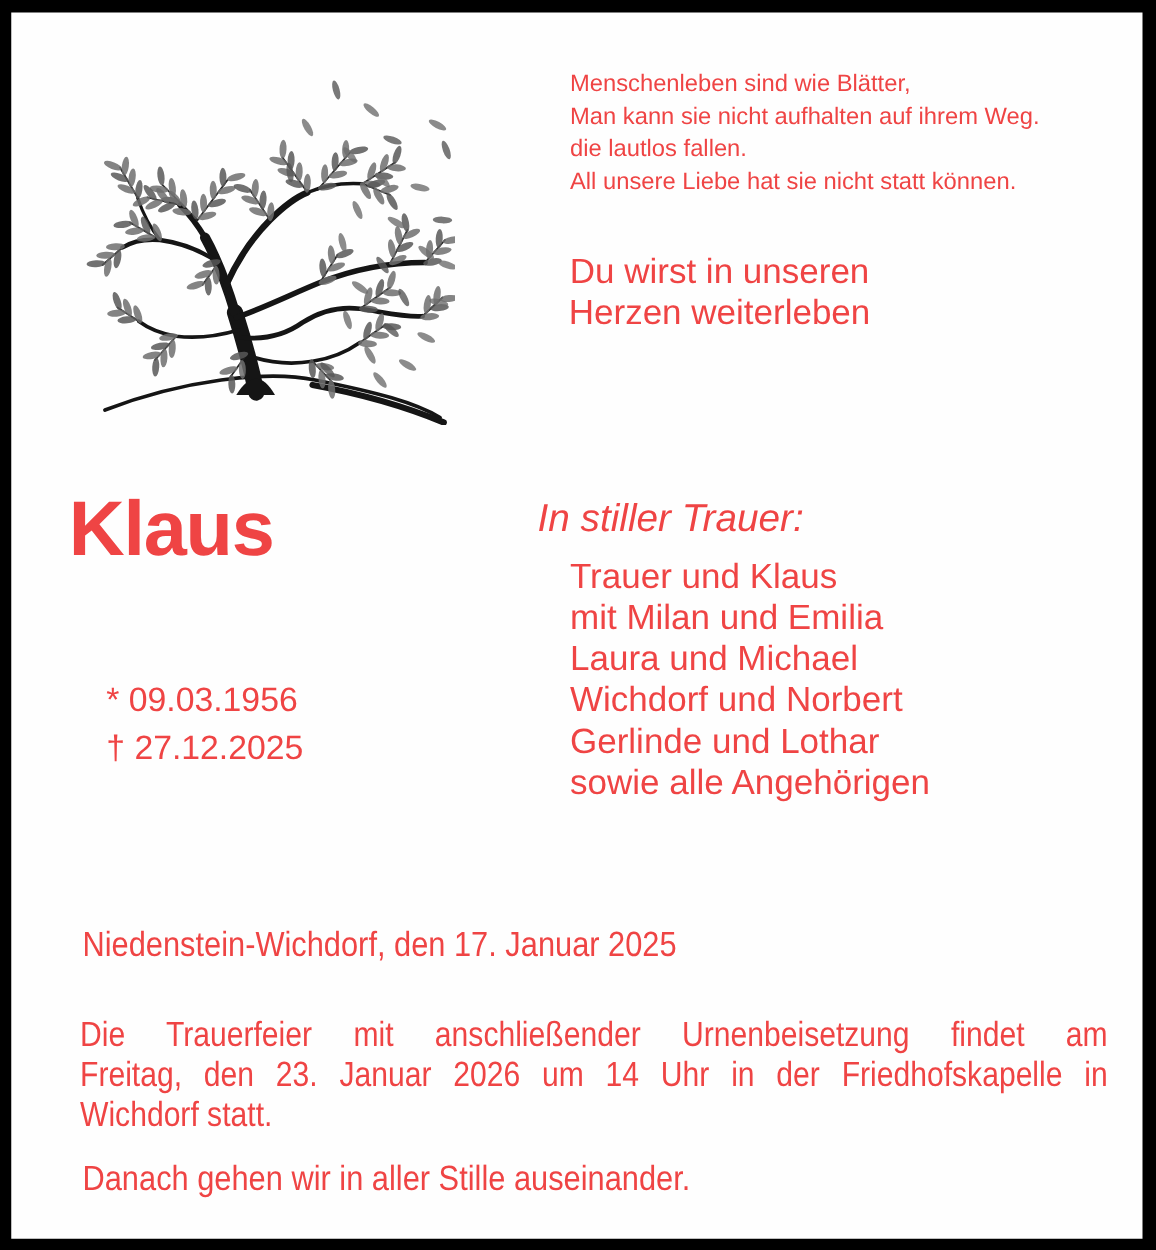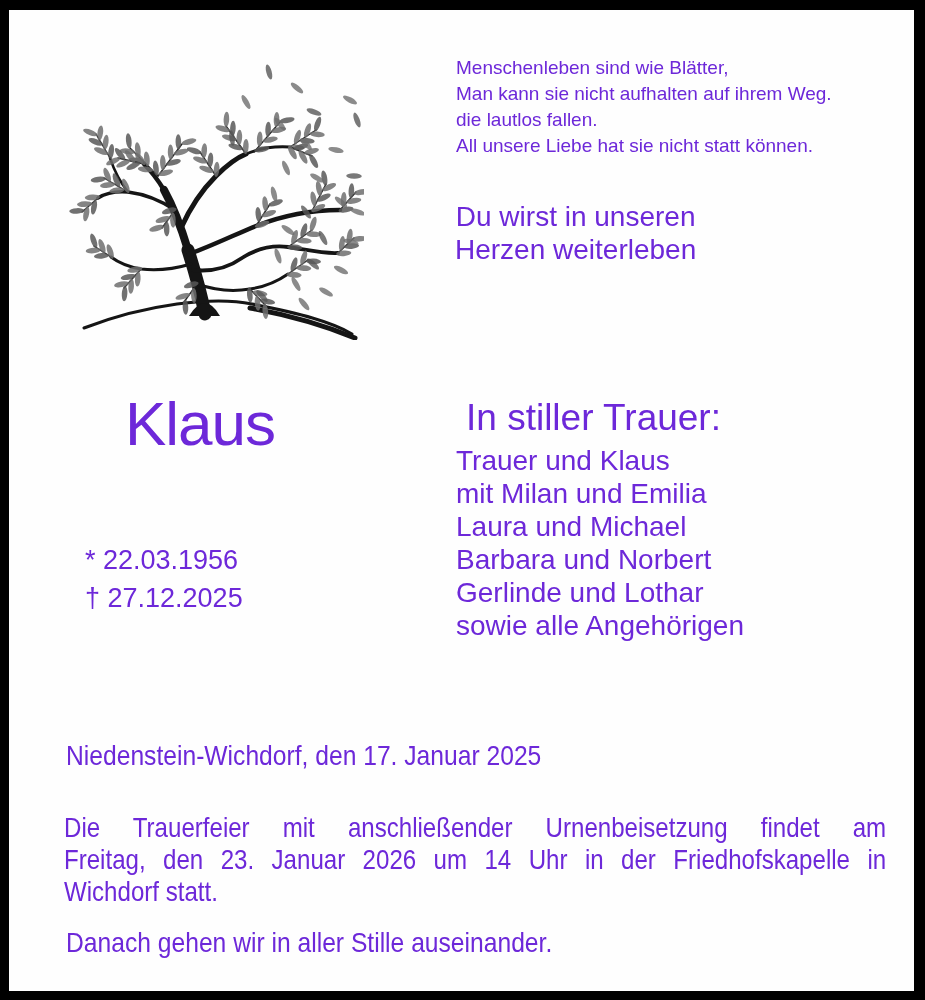--- a/index.html
+++ b/index.html
@@ -5,28 +5,28 @@
   html,body{margin:0;padding:0;background:#e8e8e8;}
   .page{
     position:relative;
     width:925px;height:1000px;
     box-sizing:border-box;
     background:#fefefe;
     border-style:solid;border-color:#000;
     border-width:10px 11px 9px 9px; 
     overflow:hidden;
     font-family:"Liberation Sans","DejaVu Sans",sans-serif;
-    color:#6d28d9;
+    color:#ef4444;
   }
   .abs{position:absolute;}
   .poem{left:447px;top:45px;font-size:19px;line-height:26px;}
   .verse{left:446px;top:190px;font-size:28px;line-height:33px;text-align:center;}
-  .name-block{left:46px;top:377px;width:220px;text-align:right;font-weight:normal;font-size:62px;line-height:74px;letter-spacing:-1px;}
+  .name-block{left:46px;top:377px;width:220px;text-align:left;font-weight:bold;font-size:62px;line-height:74px;letter-spacing:-1px;}
   .dates{left:76px;top:531px;font-size:27px;line-height:38px;}
-  .trauer-heading{left:457px;top:387px;font-size:37px;}
+  .trauer-heading{left:421px;top:387px;font-size:31px;font-style:italic;}
   .mourners{left:447px;top:434px;font-size:28px;line-height:33px;}
   .dateline{left:57px;top:730px;font-size:28px;transform:scaleX(0.88);transform-origin:0 0;white-space:nowrap;}
   .funeral{left:55px;top:802px;width:956px;font-size:28px;line-height:32px;transform:scaleX(0.86);transform-origin:0 0;}
   .funeral .jline{text-align:justify;text-align-last:justify;}
   .funeral .lline{text-align:left;}
   .closing{left:57px;top:917px;font-size:28px;transform:scaleX(0.88);transform-origin:0 0;white-space:nowrap;}
   .tree{left:45px;top:48px;width:310px;height:282px;}
   .tree svg{display:block;width:100%;height:100%;}
 </style>
 </head>
@@ -246,30 +246,30 @@
   <div class="abs verse">
     <div>Du wirst in unseren</div>
     <div>Herzen weiterleben</div>
   </div>
 
   <div class="abs name-block">
     <div>Klaus</div>
   </div>
 
   <div class="abs dates">
-    <div>* 22.03.1956</div>
+    <div>* 09.03.1956</div>
     <div>† 27.12.2025</div>
   </div>
 
   <div class="abs trauer-heading">In stiller Trauer:</div>
   <div class="abs mourners">
     <div>Trauer und Klaus</div>
     <div>mit Milan und Emilia</div>
     <div>Laura und Michael</div>
-    <div>Barbara und Norbert</div>
+    <div>Wichdorf und Norbert</div>
     <div>Gerlinde und Lothar</div>
     <div>sowie alle Angehörigen</div>
   </div>
 
   <div class="abs dateline">Niedenstein-Wichdorf, den 17. Januar 2025</div>
 
   <div class="abs funeral">
     <div class="jline">Die Trauerfeier mit anschließender Urnenbeisetzung findet am</div>
     <div class="jline">Freitag, den 23. Januar 2026 um 14 Uhr in der Friedhofskapelle in</div>
     <div class="lline">Wichdorf statt.</div>

